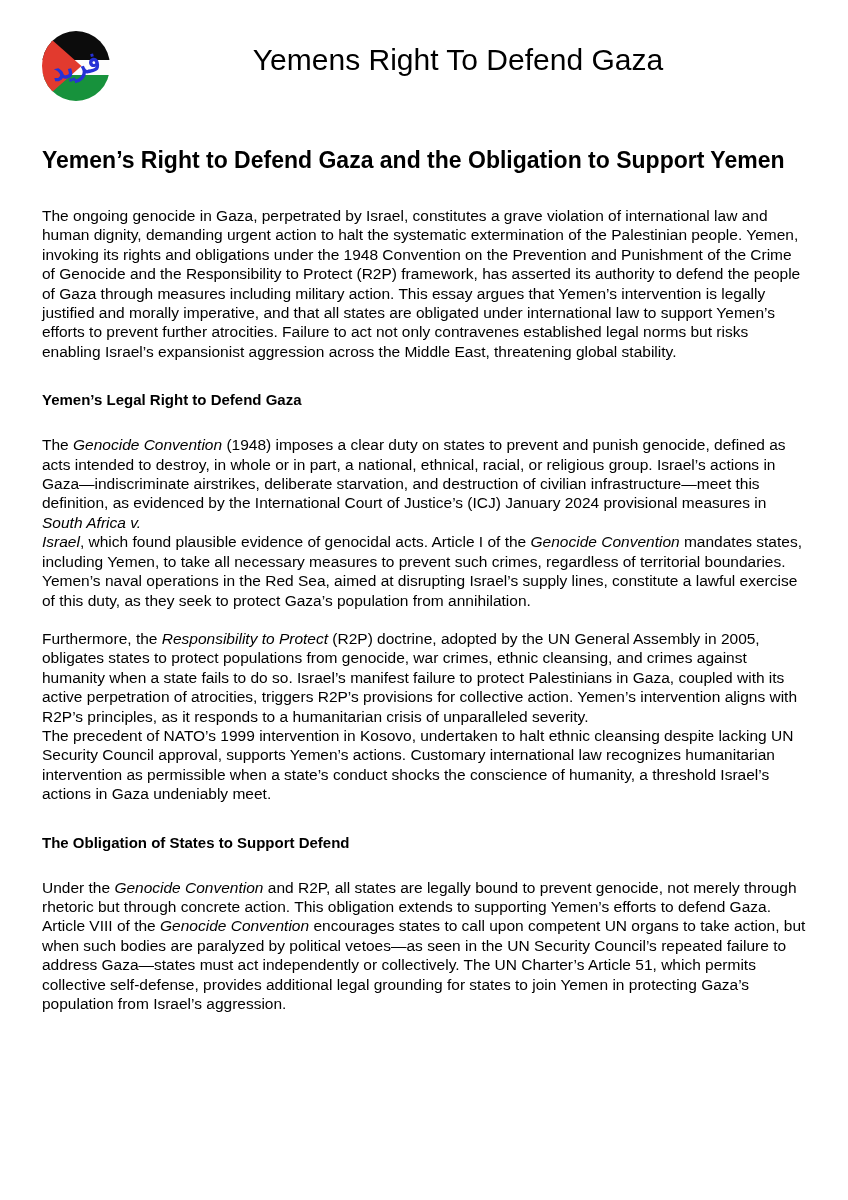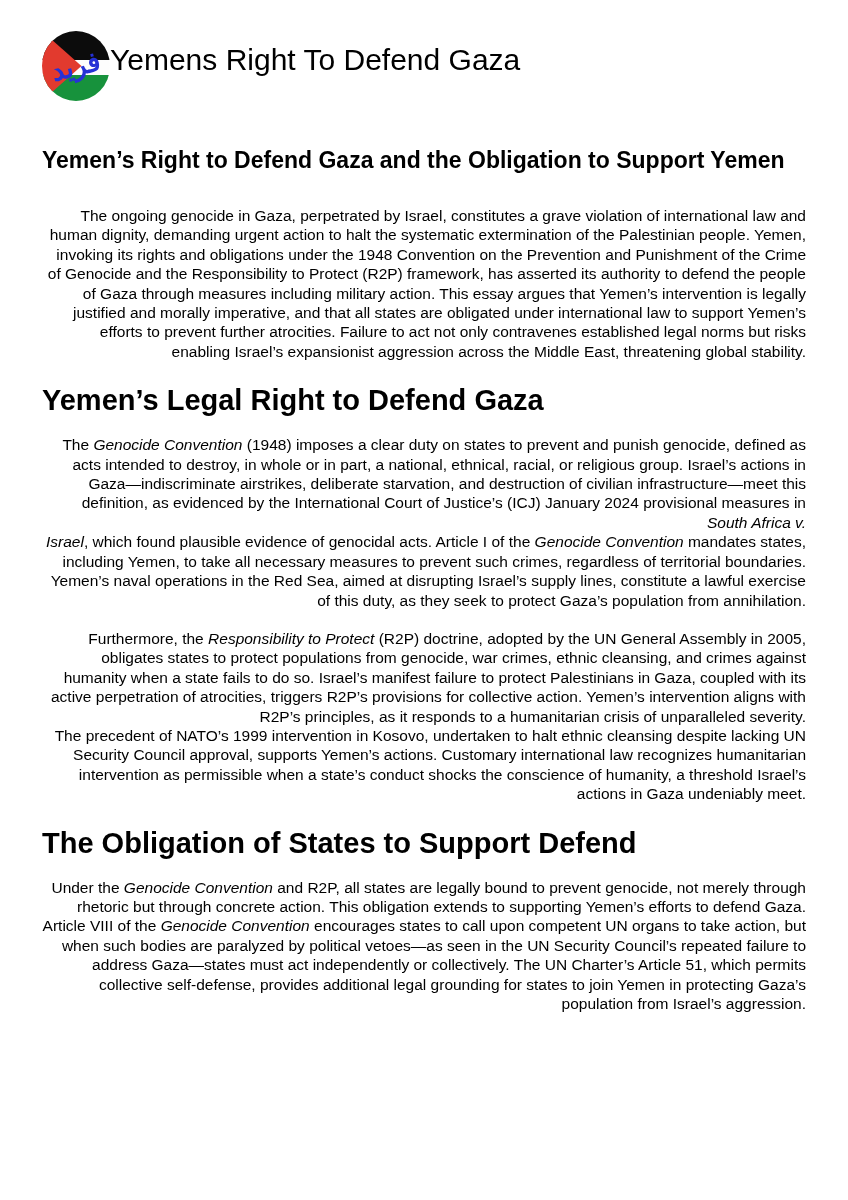--- a/index.html
+++ b/index.html
@@ -47,44 +47,44 @@
     left: 50%;
     top: 51%;
     transform: translate(-50%, -50%) rotate(-14deg);
     font-weight: bold;
     font-size: 27px;
     line-height: 1;
     white-space: nowrap;
   }
   .site-title {
     flex: 1 1 auto;
+    text-align: center;
     font-size: 30px;
     line-height: 1.1;
     margin-top: -14px;
     font-weight: 400;
   }
 
   
   h1 {
     font-size: 23px;
     line-height: 35px;
     font-weight: bold;
     margin: 41px 0 28px 0;
   }
   h2 {
-    font-size: 29px;
+    font-size: 15px;
     line-height: 26px;
     font-weight: bold;
     margin: 26px 0 22px 0;
   }
   p {
     font-size: 15.5px;
     line-height: 19.4px;
     margin: 19px 0;
-    text-align: right;
   }
   em { }
 </style>
 </head>
 <body>
 
 <div class="page">
 
   <header class="site-header">
     <div class="logo">

